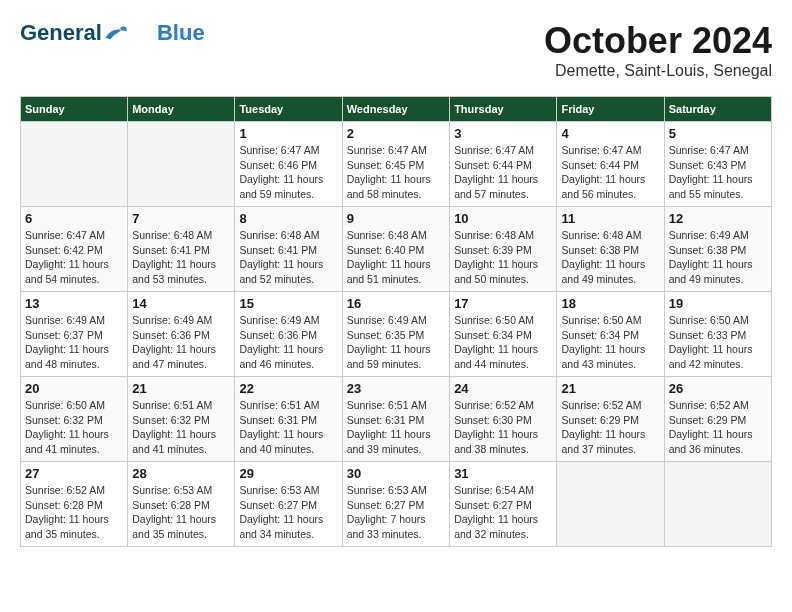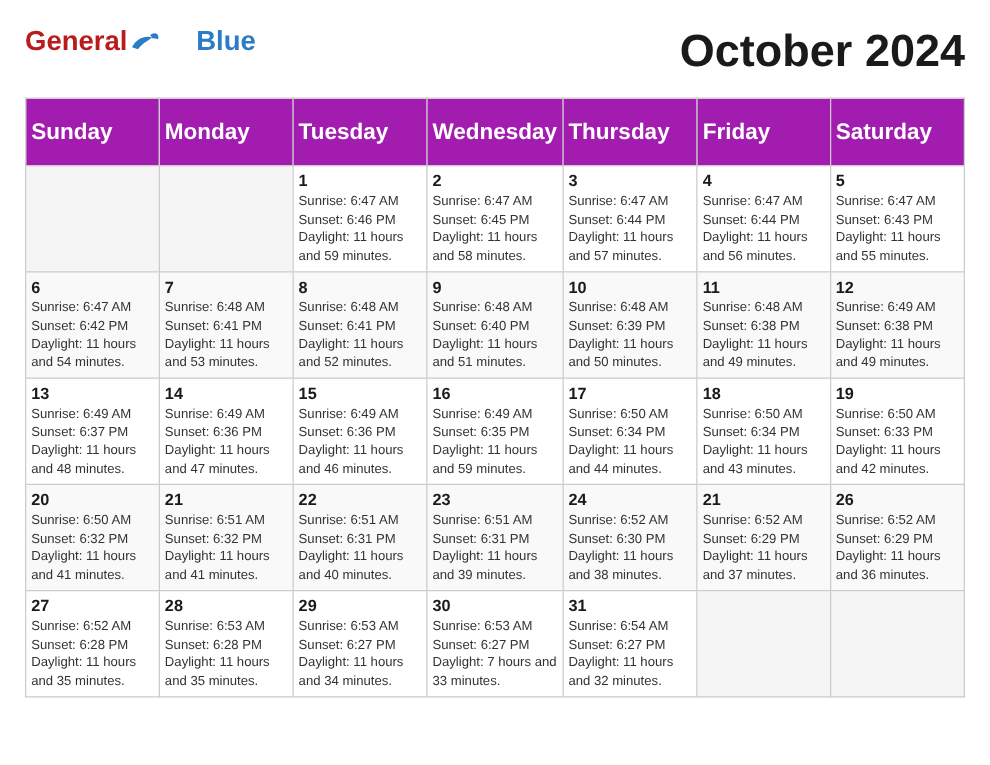--- a/index.html
+++ b/index.html
@@ -21,21 +21,21 @@
       flex-direction: column;
       align-items: flex-start;
     }
     .logo-text {
       display: flex;
       align-items: center;
       font-size: 22px;
       font-weight: bold;
       color: #1a3a5c;
     }
-    .logo-text .general { color: #b91c1c; }
+    .logo-text .general { color: #0c4a6e; }
     .logo-text .blue { color: #2a7cc7; margin-left: 29px; }
     .logo-bird {
       width: 24px;
       height: 20px;
       display: inline-block;
       margin-left: 2px;
     }
     .title-block {
       text-align: right;
     }
@@ -47,25 +47,25 @@
     .subtitle {
       font-size: 16px;
       color: #333;
     }
     .calendar {
       width: 100%;
       border-collapse: collapse;
       font-size: 11px;
     }
     .calendar thead tr th {
-      background: #a21caf;
+      background: #14532d;
       color: #fff;
-      padding: 16px 4px;
+      padding: 6px 4px;
       text-align: left;
-      font-size: 18px;
+      font-size: 11px;
       font-weight: bold;
       border: 1px solid #ccc;
     }
     .calendar tbody tr td {
       vertical-align: top;
       border: 1px solid #ccc;
       padding: 4px;
       height: 85px;
       width: 108px;
       background: #fff;
@@ -101,20 +101,21 @@
       <span class="general">General</span>
       <svg class="logo-bird" viewBox="0 0 30 24" xmlns="http://www.w3.org/2000/svg">
         <path d="M2 18 C6 10, 14 6, 22 8 C18 12, 12 14, 8 20 Z" fill="#2a7cc7"></path>
         <path d="M20 6 C24 2, 30 4, 28 10 C24 8, 20 10, 22 8 Z" fill="#2a7cc7"></path>
       </svg>
       <span class="blue">Blue</span>
     </div>
   </div>
   <div class="title-block">
     <div class="month-title">October 2024</div>
+    <div class="subtitle">Demette, Saint-Louis, Senegal</div>
   </div>
 </div>
 
 <table class="calendar">
   <thead>
     <tr>
     <th>Sunday</th>
         <th>Monday</th>
         <th>Tuesday</th>
         <th>Wednesday</th>

